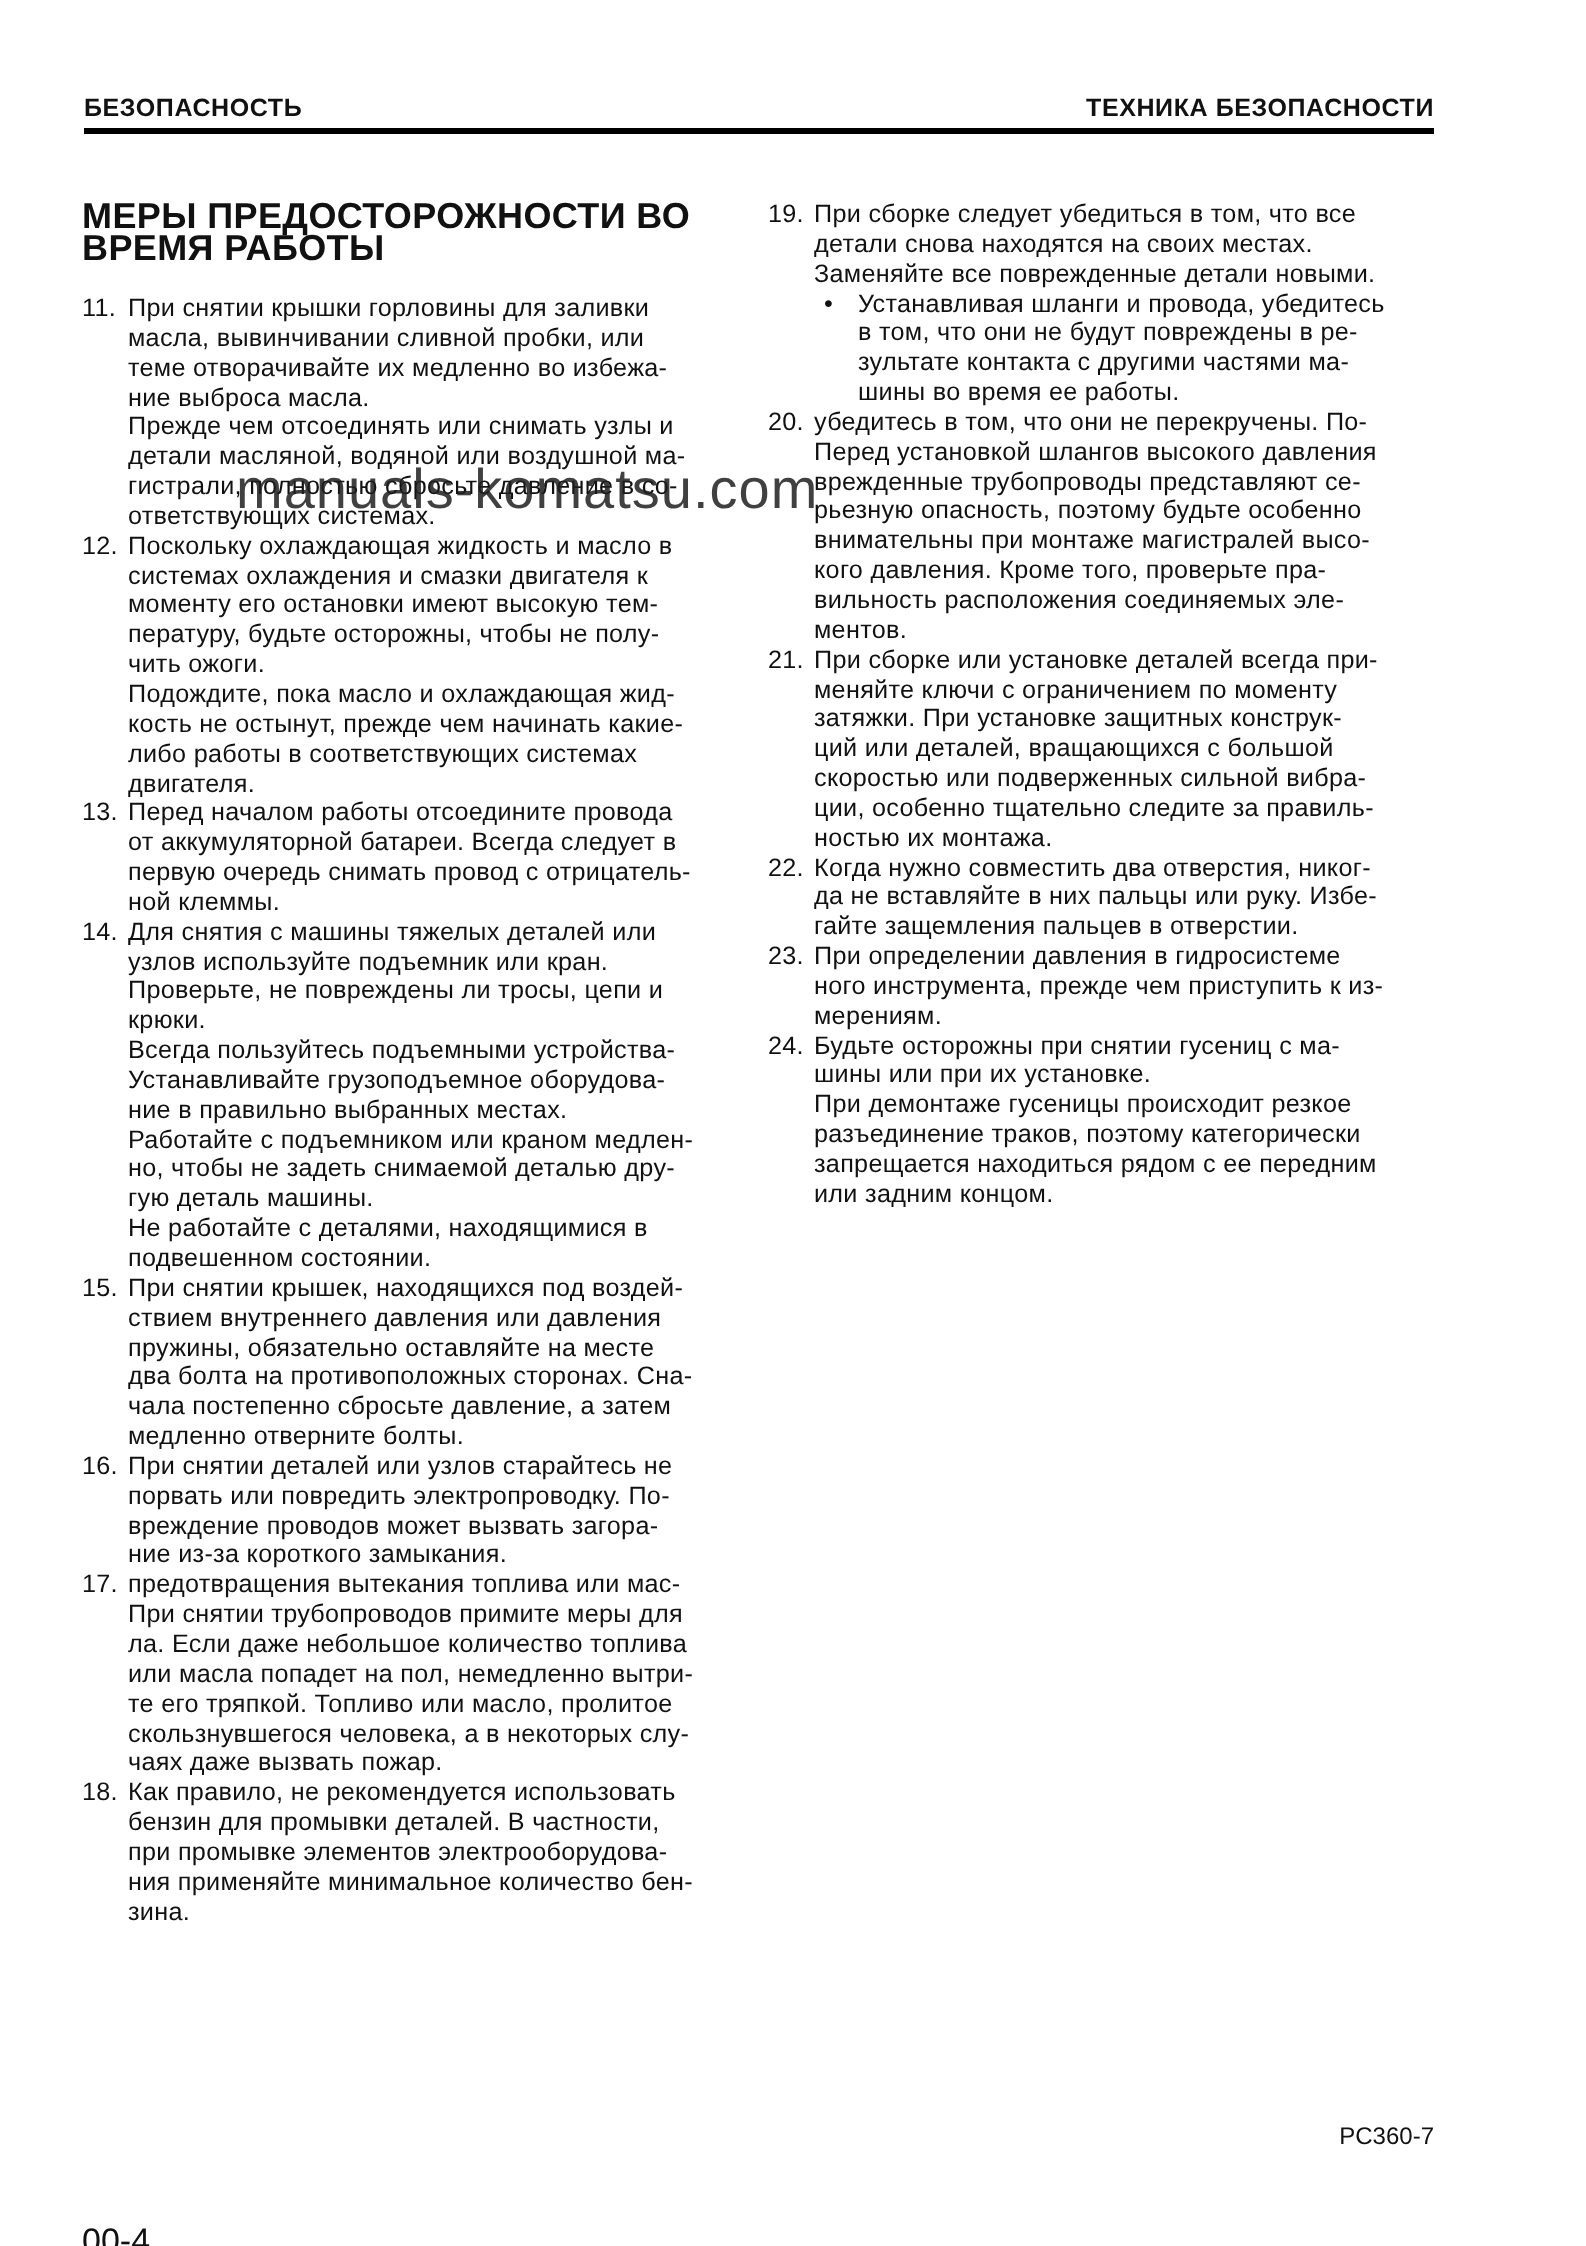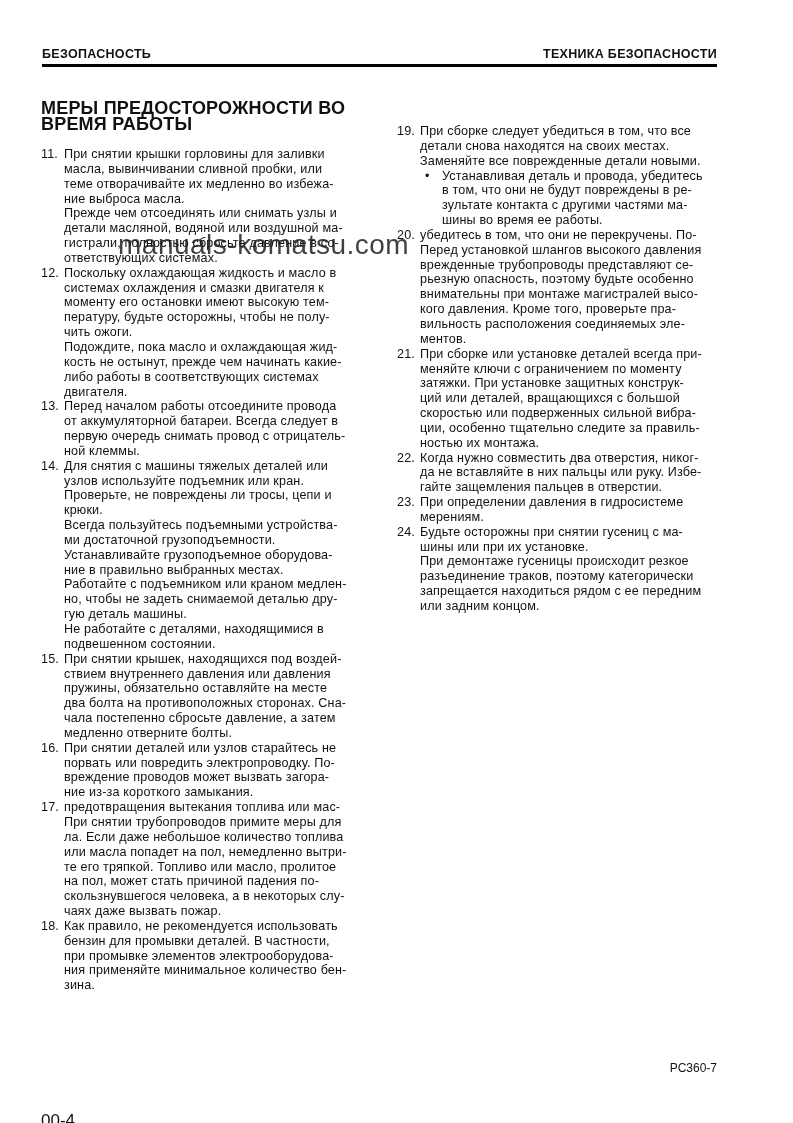--- a/index.html
+++ b/index.html
@@ -4,21 +4,21 @@
 <style>
   html, body { margin: 0; padding: 0; background: #ffffff; }
   body { width: 793px; height: 1123px; position: relative; overflow: hidden;
          font-family: "Liberation Sans", "DejaVu Sans", sans-serif; color: #111; }
   .hdr { position: absolute; top: 47px; font-weight: bold; font-size: 12.5px; letter-spacing: 0.3px; }
   .hdr.left { left: 42px; }
   .hdr.right { right: 76px; text-align: center; }
   .rule { position: absolute; left: 42px; top: 64px; width: 675px; height: 3px; background: #000; }
   .col { position: absolute; top: 100px; width: 332px; font-size: 12.6px; line-height: 14.85px; letter-spacing: 0.15px; }
   .col.left { left: 41px; }
-  .col.right { left: 397px; margin-top: 24px; }
+  .col.right { left: 384px; }
   .title { font-weight: bold; font-size: 18px; letter-spacing: 0.2px; margin: 0 0 15px 0; line-height: 16px; }
   .item { position: relative; padding-left: 23px; }
   .num { position: absolute; left: 0; top: 0; }
   .line { display: block; white-space: nowrap; }
   .bullet { position: relative; padding-left: 22px; }
   .bullet .dot { position: absolute; left: 5px; top: 0; }
   .foot { position: absolute; top: 1111px; }
   .foot.left { left: 41px; font-size: 17px; }
   .foot.right { right: 76px; font-size: 12px; top: 1061px; }
   .wm { position: absolute; left: 74px; top: 229px; font-size: 28px; color: rgba(30,30,30,0.85);
@@ -64,21 +64,20 @@
         <span class="line">первую очередь снимать провод с отрицатель-</span>
         <span class="line">ной клеммы.</span>
       </div>
       <div class="item">
         <span class="num">14.</span>
         <span class="line">Для снятия с машины тяжелых деталей или</span>
         <span class="line">узлов используйте подъемник или кран.</span>
         <span class="line">Проверьте, не повреждены ли тросы, цепи и</span>
         <span class="line">крюки.</span>
         <span class="line">Всегда пользуйтесь подъемными устройства-</span>
-        <span class="line">ми достаточной грузоподъемности.</span>
         <span class="line">Устанавливайте грузоподъемное оборудова-</span>
         <span class="line">ние в правильно выбранных местах.</span>
         <span class="line">Работайте с подъемником или краном медлен-</span>
         <span class="line">но, чтобы не задеть снимаемой деталью дру-</span>
         <span class="line">гую деталь машины.</span>
         <span class="line">Не работайте с деталями, находящимися в</span>
         <span class="line">подвешенном состоянии.</span>
       </div>
       <div class="item">
         <span class="num">15.</span>
@@ -96,21 +95,20 @@
         <span class="line">вреждение проводов может вызвать загора-</span>
         <span class="line">ние из-за короткого замыкания.</span>
       </div>
       <div class="item">
         <span class="num">17.</span>
         <span class="line">предотвращения вытекания топлива или мас-</span>
         <span class="line">При снятии трубопроводов примите меры для</span>
         <span class="line">ла. Если даже небольшое количество топлива</span>
         <span class="line">или масла попадет на пол, немедленно вытри-</span>
         <span class="line">те его тряпкой. Топливо или масло, пролитое</span>
-        <span class="line">на пол, может стать причиной падения по-</span>
         <span class="line">скользнувшегося человека, а в некоторых слу-</span>
         <span class="line">чаях даже вызвать пожар.</span>
       </div>
       <div class="item">
         <span class="num">18.</span>
         <span class="line">Как правило, не рекомендуется использовать</span>
         <span class="line">бензин для промывки деталей. В частности,</span>
         <span class="line">при промывке элементов электрооборудова-</span>
         <span class="line">ния применяйте минимальное количество бен-</span>
         <span class="line">зина.</span>
@@ -120,21 +118,21 @@
 
 <div class="col right">
   <div id="right-items">
       <div class="item">
         <span class="num">19.</span>
         <span class="line">При сборке следует убедиться в том, что все</span>
         <span class="line">детали снова находятся на своих местах.</span>
         <span class="line">Заменяйте все поврежденные детали новыми.</span>
         <div class="bullet">
           <span class="dot">•</span>
-          <span class="line">Устанавливая деталь и провода, убедитесь</span>
+          <span class="line">Устанавливая шланги и провода, убедитесь</span>
           <span class="line">в том, что они не будут повреждены в ре-</span>
           <span class="line">зультате контакта с другими частями ма-</span>
           <span class="line">шины во время ее работы.</span>
         </div>
       </div>
       <div class="item">
         <span class="num">20.</span>
         <span class="line">убедитесь в том, что они не перекручены. По-</span>
         <span class="line">Перед установкой шлангов высокого давления</span>
         <span class="line">врежденные трубопроводы представляют се-</span>
@@ -156,20 +154,21 @@
       </div>
       <div class="item">
         <span class="num">22.</span>
         <span class="line">Когда нужно совместить два отверстия, никог-</span>
         <span class="line">да не вставляйте в них пальцы или руку. Избе-</span>
         <span class="line">гайте защемления пальцев в отверстии.</span>
       </div>
       <div class="item">
         <span class="num">23.</span>
         <span class="line">При определении давления в гидросистеме</span>
+        <span class="line">ного инструмента, прежде чем приступить к из-</span>
         <span class="line">мерениям.</span>
       </div>
       <div class="item">
         <span class="num">24.</span>
         <span class="line">Будьте осторожны при снятии гусениц с ма-</span>
         <span class="line">шины или при их установке.</span>
         <span class="line">При демонтаже гусеницы происходит резкое</span>
         <span class="line">разъединение траков, поэтому категорически</span>
         <span class="line">запрещается находиться рядом с ее передним</span>
         <span class="line">или задним концом.</span>

